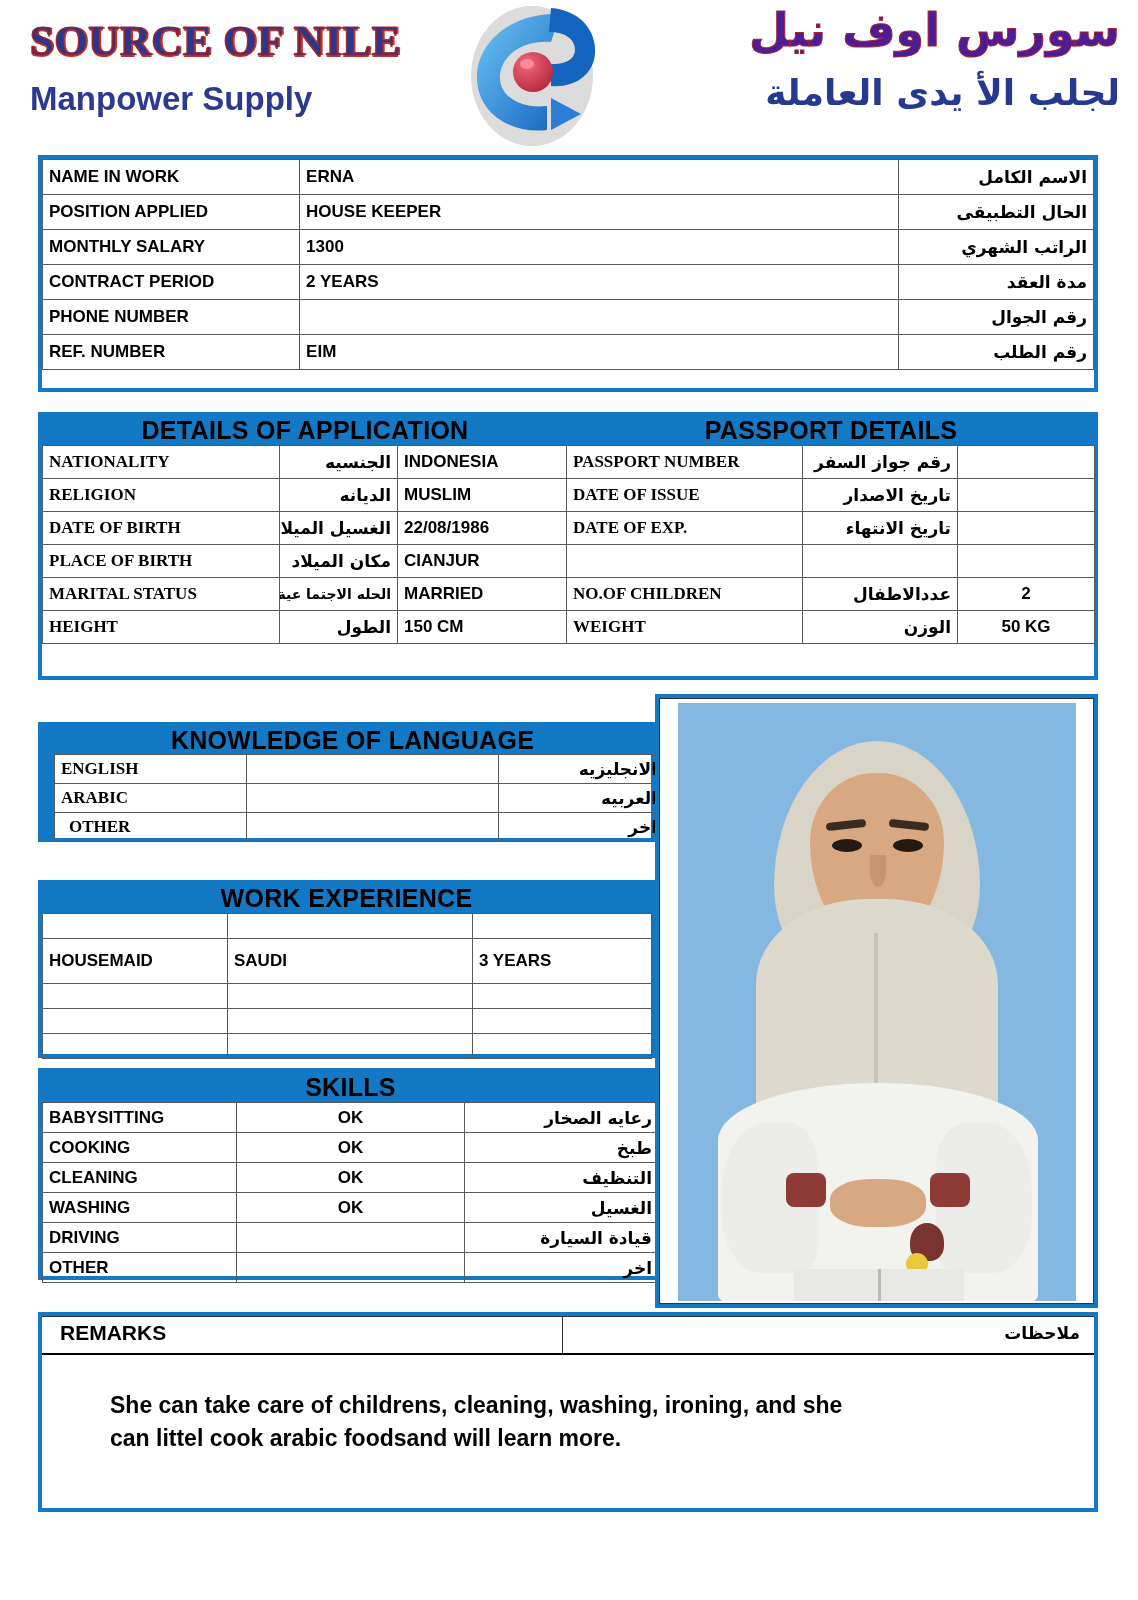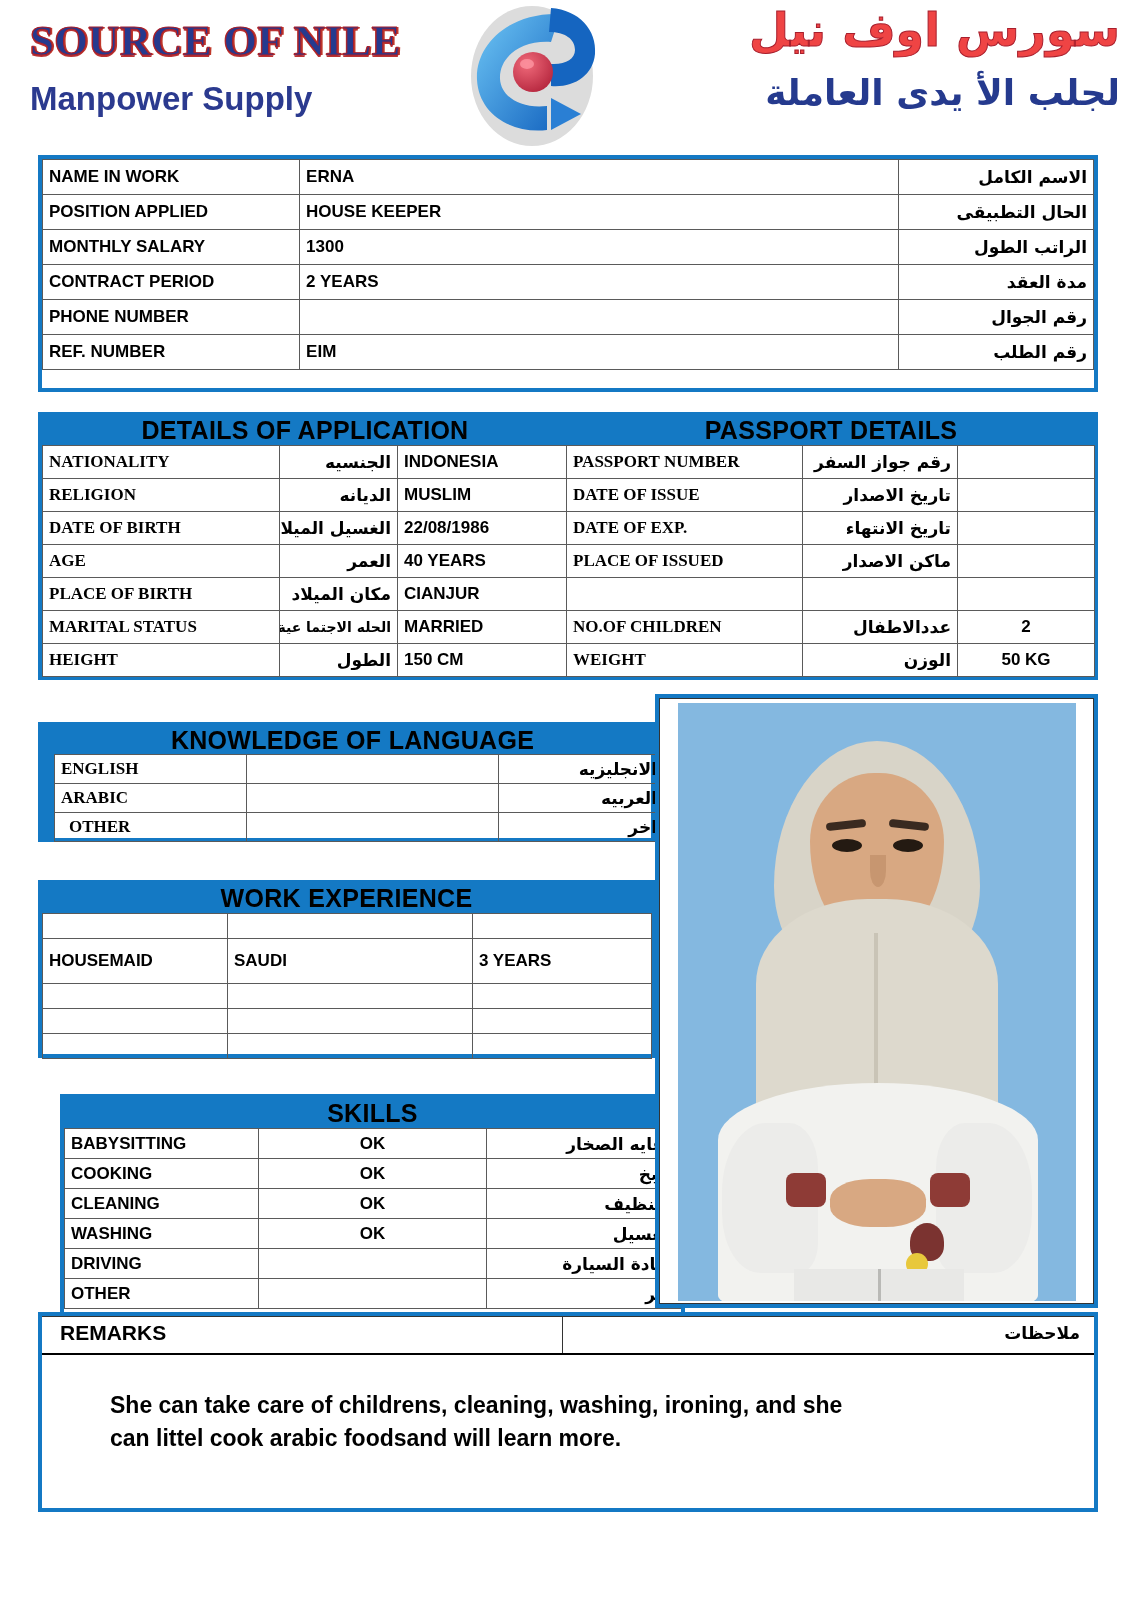--- a/index.html
+++ b/index.html
@@ -31,21 +31,21 @@
   }
   .logo-oval{
     position:absolute;left:16px;top:4px;width:122px;height:140px;
     background:#dcdcdc;border-radius:50%;
   }
   .brand-ar{
     position:absolute;right:18px;top:6px;width:500px;
     direction:rtl;text-align:right;
     font-family:"DejaVu Sans", sans-serif;
     font-weight:bold;font-size:46px;line-height:1.05;
-    color:#ef4444;
+    color:#4c1d95;
     -webkit-text-stroke:1px #a81f2d;
     white-space:nowrap;
   }
   .brand-ar2{
     position:absolute;right:18px;top:72px;width:500px;
     direction:rtl;text-align:right;
     font-family:"DejaVu Sans", sans-serif;
     font-weight:bold;font-size:36px;color:#253a8e;
     white-space:nowrap;
   }
@@ -107,21 +107,21 @@
 
   
   #workPanel{left:38px;top:880px;width:617px;height:178px;}
   #workTable td{height:25px;}
   #workTable td.w1{width:185px;}
   #workTable td.w2{width:245px;}
   #workTable td.w3{width:179px;}
   #workTable tr.big td{height:45px;margin-left:12px;}
 
   
-  #skillPanel{left:38px;top:1094px;width:625px;height:240px;margin-left:22px;}
+  #skillPanel{left:38px;top:1068px;width:625px;height:212px;}
   #skillTable td{height:30px;}
   #skillTable td.s1{width:192px;}
   #skillTable td.s2{width:225px;}
   #skillTable td.s3{width:192px;}
 
   
   #photoPanel{left:655px;top:694px;width:443px;height:614px;}
   .photo-frame{
     position:absolute;left:4px;top:4px;width:435px;height:606px;
     background:#fff;border:1px solid #333;box-sizing:border-box;
@@ -236,21 +236,21 @@
         <td class="c4 ar">الاسم الكامل</td>
       </tr>
       <tr>
         <td class="c1 lbl-en">POSITION APPLIED</td>
         <td class="c2 val-sm">HOUSE KEEPER</td>
         <td class="c4 ar">الحال التطبيقى</td>
       </tr>
       <tr>
         <td class="c1 lbl-en">MONTHLY SALARY</td>
         <td class="c2 val">1300</td>
-        <td class="c4 ar">الراتب الطول</td>
+        <td class="c4 ar">الراتب الشهري</td>
       </tr>
       <tr>
         <td class="c1 lbl-en">CONTRACT PERIOD</td>
         <td class="c2 val-sm">2 YEARS</td>
         <td class="c4 ar">مدة العقد</td>
       </tr>
       <tr>
         <td class="c1 lbl-en">PHONE NUMBER</td>
         <td class="c2 val-sm"></td>
         <td class="c4 ar">رقم الجوال</td>
@@ -288,28 +288,20 @@
         <td class="d4 lbl-en-serif">DATE OF ISSUE</td>
         <td class="d5 ar">تاريخ الاصدار</td>
         <td class="d6 val" style="text-align:center;"></td>
       </tr>
       <tr>
         <td class="d1 lbl-en-serif">DATE OF BIRTH</td>
         <td class="d2 ar">الغسيل الميلاد</td>
         <td class="d3 val-sm">22/08/1986</td>
         <td class="d4 lbl-en-serif">DATE OF EXP.</td>
         <td class="d5 ar">تاريخ الانتهاء</td>
-        <td class="d6 val" style="text-align:center;"></td>
-      </tr>
-      <tr>
-        <td class="d1 lbl-en-serif">AGE</td>
-        <td class="d2 ar">العمر</td>
-        <td class="d3 val">40 YEARS</td>
-        <td class="d4 lbl-en-serif">PLACE OF ISSUED</td>
-        <td class="d5 ar">ماكن الاصدار</td>
         <td class="d6 val" style="text-align:center;"></td>
       </tr>
       <tr>
         <td class="d1 lbl-en-serif">PLACE OF BIRTH</td>
         <td class="d2 ar">مكان الميلاد</td>
         <td class="d3 val">CIANJUR</td>
         <td class="d4 lbl-en-serif"></td>
         <td class="d5 ar"></td>
         <td class="d6 val" style="text-align:center;"></td>
       </tr>

